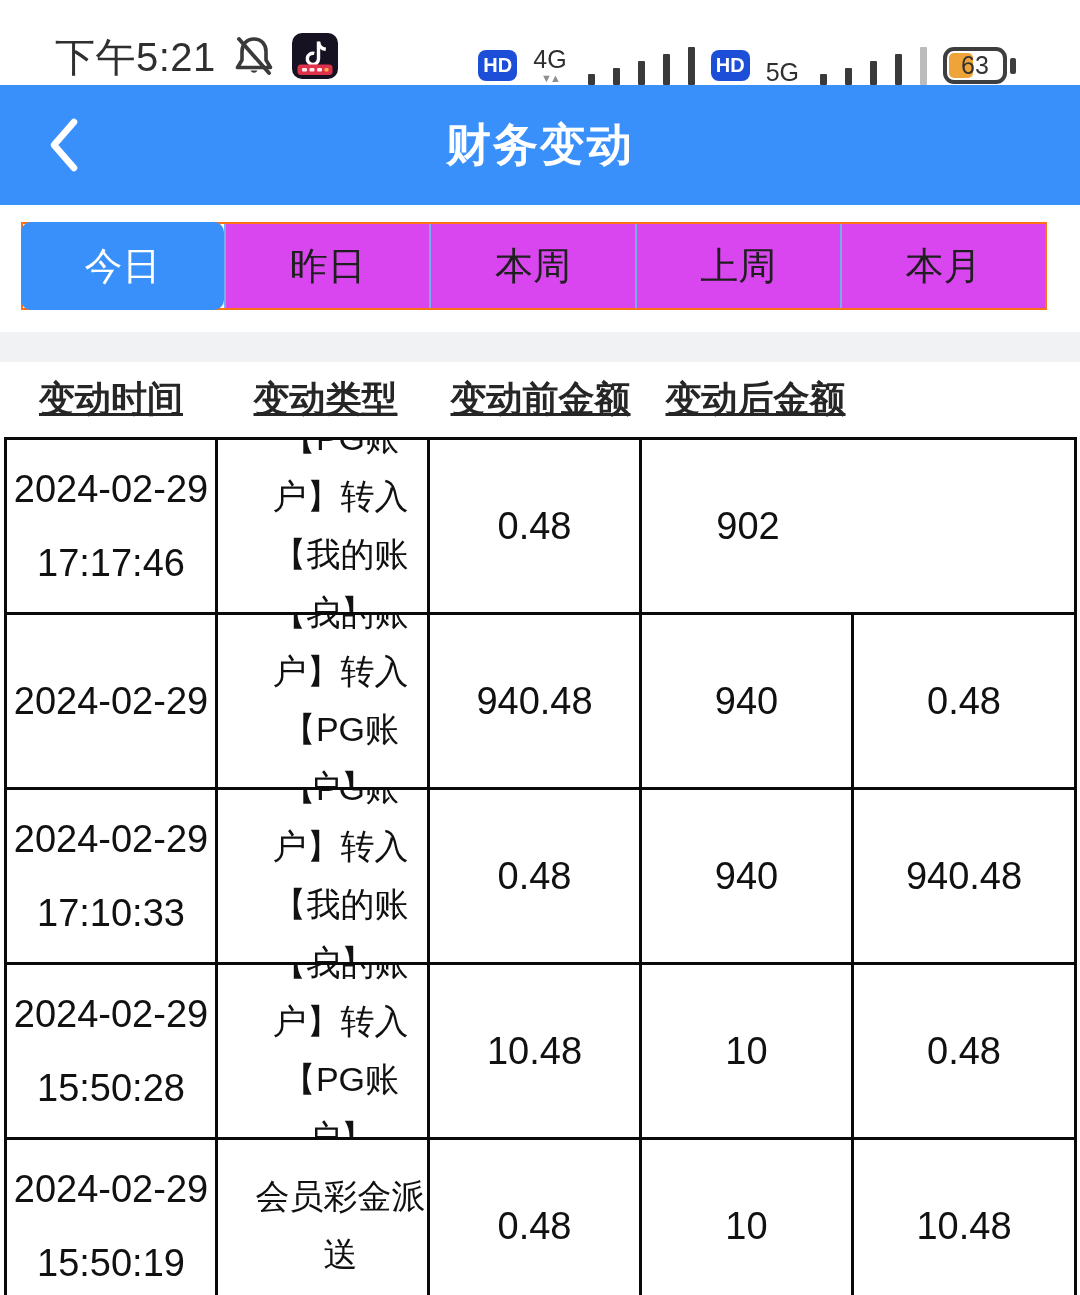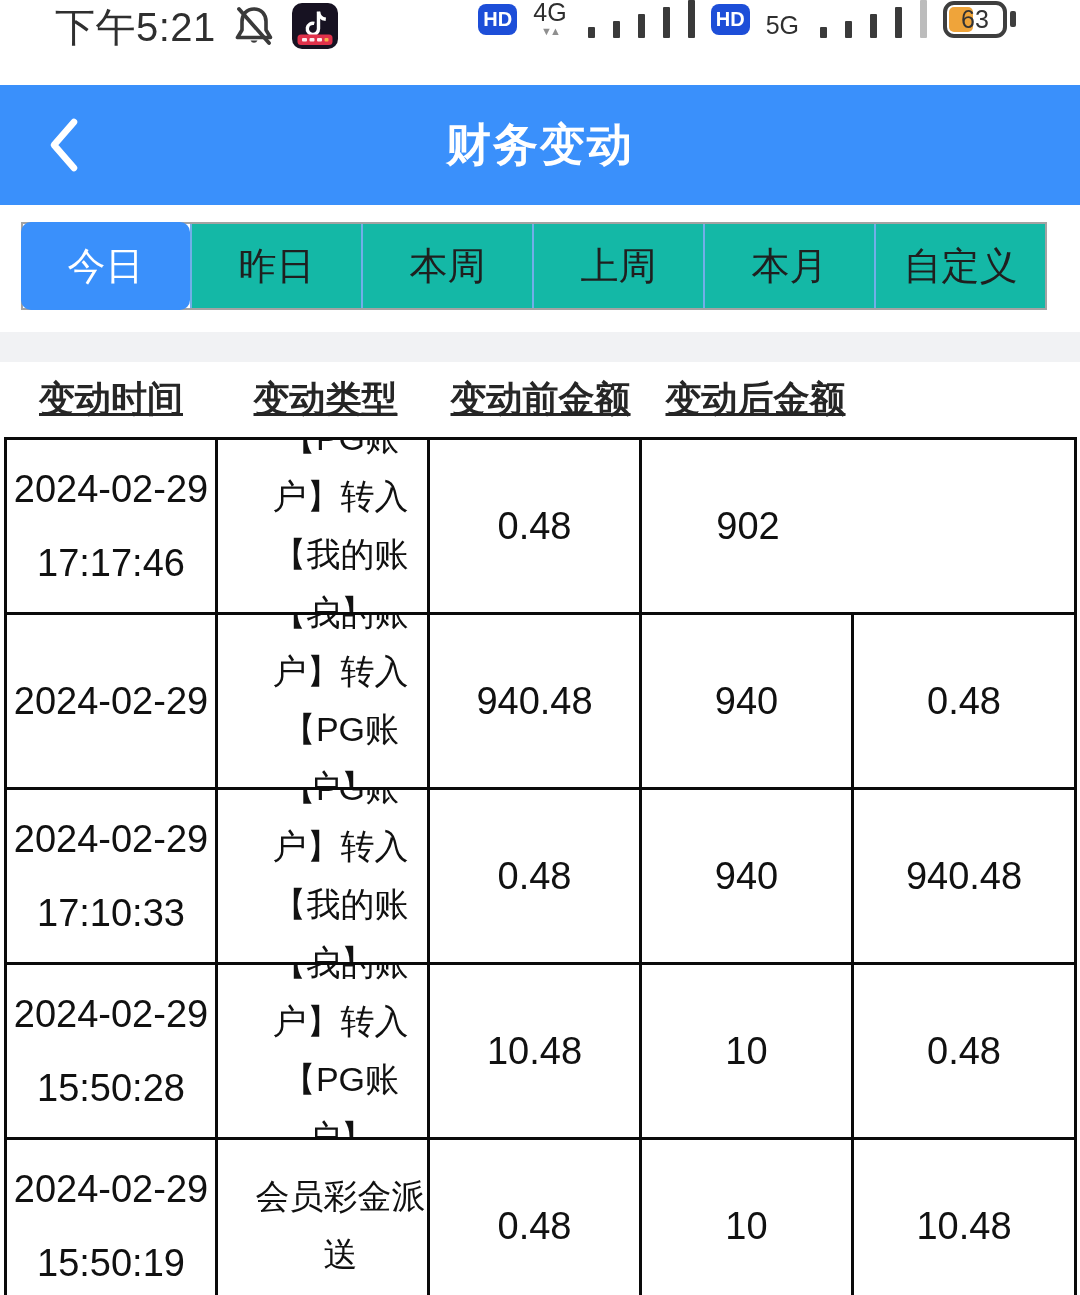--- a/index.html
+++ b/index.html
@@ -9,21 +9,21 @@
     position: relative;
     width: 1080px; height: 1295px;
     margin: 0 auto;
     background: #ffffff;
     overflow: hidden;
   }
 
   
   .status-bar {
     height: 85px;
-    display: flex; align-items: flex-start; justify-content: space-between;
+    display: flex; align-items: flex-end; justify-content: space-between;
     padding: 0 64px 0 55px;
     background: #fff;
   }
   .sb-left { display: flex; align-items: center; gap: 14px; }
   .sb-time { font-size: 40px; color: #2f2f2f; letter-spacing: 0.5px; }
   .sb-right { display: flex; align-items: center; gap: 16px; }
 
   .hd-badge {
     width: 39px; height: 31px; border-radius: 8px;
     background: #1d4ed8; color: #fff;
@@ -52,28 +52,28 @@
     display: flex; align-items: center; justify-content: center;
   }
   .back-button { position: absolute; left: 44px; top: 50%; transform: translateY(-50%);
     width: 44px; height: 60px; cursor: pointer; display: flex; align-items: center; }
   .page-title { color: #ffffff; font-size: 45px; font-weight: 700; letter-spacing: 2px; }
 
   
   .tabs {
     margin: 17px 33px 0 21px; height: 88px;
     display: flex;
-    border: 2px solid #a3a3a3;
+    border: 2px solid #f97316;
     background: #fff;
   }
   .tab {
     flex: 1; display: flex; align-items: center; justify-content: center;
     font-size: 38px; color: #1f1f1f;
     border-left: 2px solid #72aee8;
-    cursor: pointer; background: #14b8a6;
+    cursor: pointer; background: #d946ef;
   }
   .tab:first-child { border-left: none; }
   .tab.active { color: #fff; border-radius: 10px; margin: -2px 0 -2px -2px; }
 
   .gray-strip { margin-top: 22px; height: 30px; background: #f1f2f4; }
 
   
   .thead-row {
     margin: 0 3px 0 4px; height: 75px;
     display: grid;
@@ -175,21 +175,20 @@
     </span>
     <span class="page-title">财务变动</span>
   </div>
 
   <div class="tabs">
     <div class="tab active" style="background:#3a90fb;">今日</div>
     <div class="tab">昨日</div>
     <div class="tab">本周</div>
     <div class="tab">上周</div>
     <div class="tab">本月</div>
-    <div class="tab">自定义</div>
   </div>
 
   <div class="gray-strip"></div>
 
   <div class="thead-row">
     <div class="th">变动时间</div>
     <div class="th">变动类型</div>
     <div class="th">变动前金额</div>
     <div class="th">变动后金额</div>
   </div>

